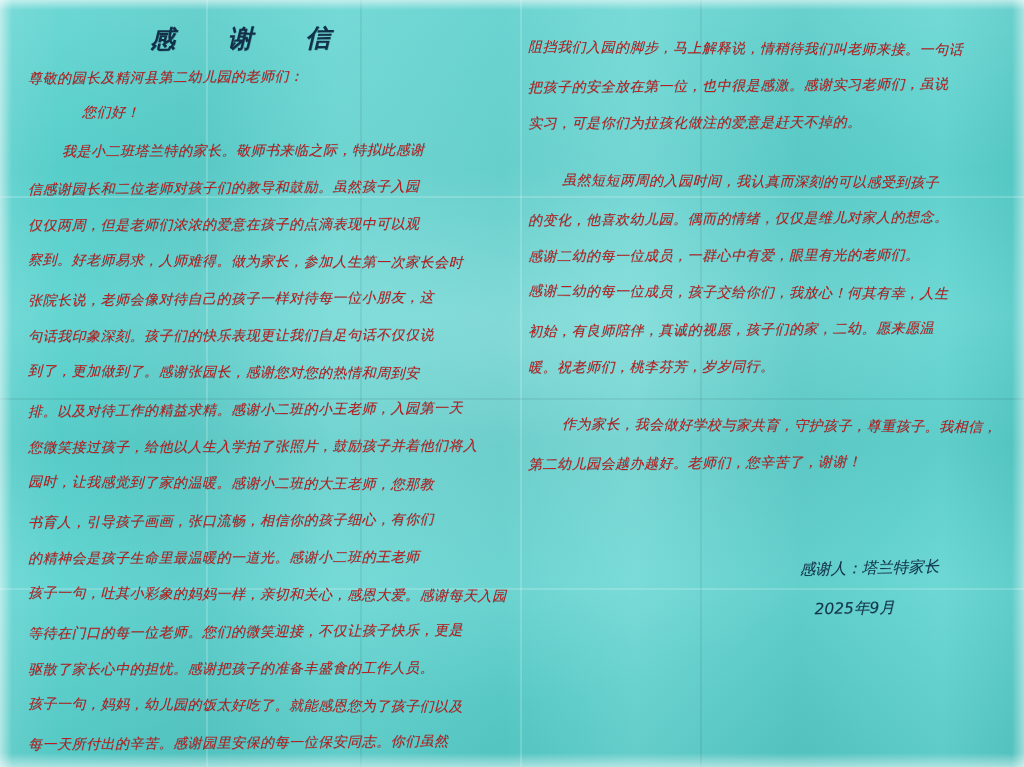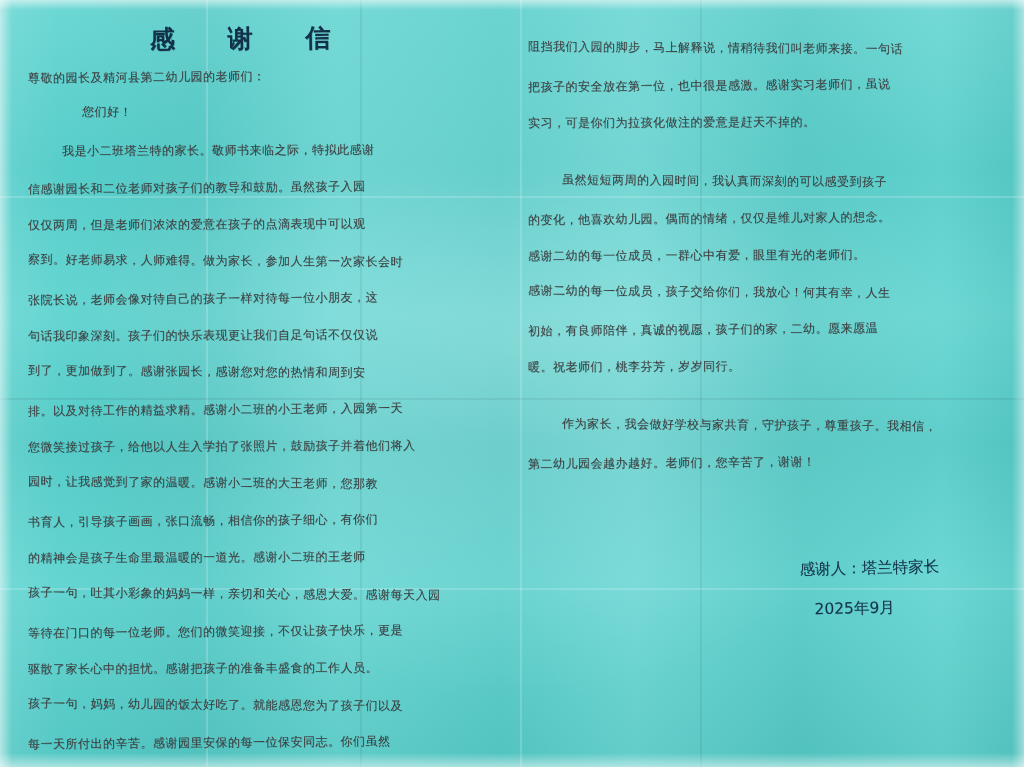--- a/index.html
+++ b/index.html
@@ -7,20 +7,21 @@
     padding: 0;
     background: #ffffff;
   }
   #page {
     position: relative;
     width: 1024px;
     height: 767px;
     overflow: hidden;
     background: #5fd6d2;
     font-family: "Liberation Sans", sans-serif;
+    font-style: italic;
   }
   
   .paper {
     position: absolute;
     inset: 0;
     background:
       linear-gradient(90deg,
         rgba(255,255,255,0.10) 0%,
         rgba(255,255,255,0.00) 6%,
         rgba(0,0,0,0.03) 19%,
@@ -64,23 +65,23 @@
     letter-spacing: 22px;
     color: #12304a;
     font-family: "DejaVu Sans", sans-serif;
     font-weight: 600;
     transform: rotate(-0.6deg);
     text-shadow: 0.5px 0.5px 0 rgba(10,40,60,0.35);
   }
 
   .col {
     position: absolute;
-    color: #404040;
+    color: #b91c1c;
     font-family: "DejaVu Sans", sans-serif;
-    font-size: 12px;
+    font-size: 14px;
     line-height: 37px;
     letter-spacing: 0.5px;
   }
   .col-left { left: 28px; top: 58px; width: 505px; }
   .col-right { left: 528px; top: 30px; width: 470px; }
 
   .line {
     display: block;
     white-space: nowrap;
     text-shadow: 0.4px 0.4px 0 rgba(10,40,60,0.28);

